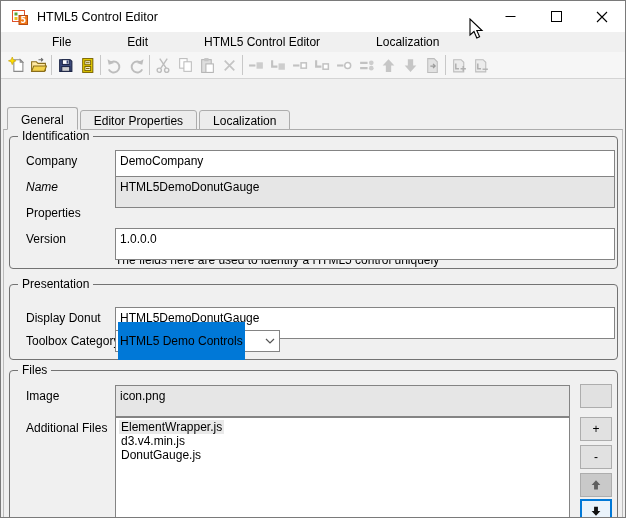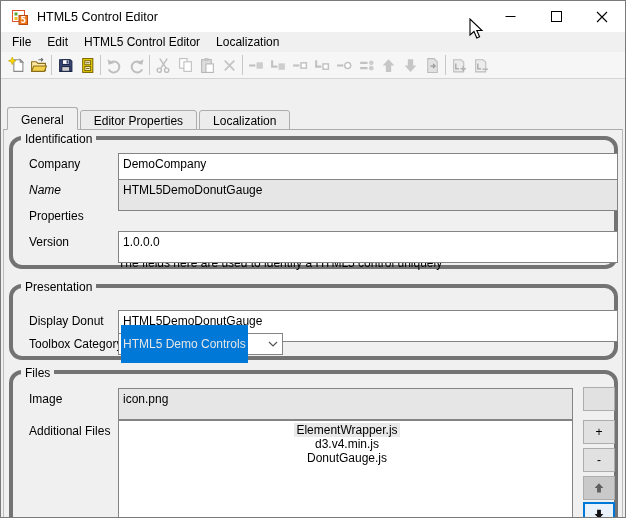--- a/index.html
+++ b/index.html
@@ -10,49 +10,49 @@
     overflow:hidden;
   }
   
   .titlebar{height:31px;background:#fff;display:flex;align-items:center;position:relative;}
   .app-icon{margin-left:11px;width:16px;height:16px;flex:0 0 auto;}
   .title-text{margin-left:9px;font-size:12.5px;}
   .caption-buttons{position:absolute;right:0;top:0;height:31px;display:flex;}
   .cap-btn{width:46px;height:31px;display:flex;align-items:center;justify-content:center;background:#fff;}
   
   .menubar{height:20px;background:#f0f0f0;display:flex;align-items:center;padding-left:3px;}
-  .menu-item{padding:2px 8px;cursor:default;}
+  .menu-item{padding:2px 8px;cursor:default;margin-left:40px;}
   
   .toolbar{height:26px;background:#f6f6f6;border-bottom:1px solid #d4d4d4;display:flex;align-items:center;padding-left:4px;}
   .tool-btn{width:22px;height:22px;display:flex;align-items:center;justify-content:center;flex:0 0 auto;}
   .tool-btn svg{width:17px;height:17px;}
   .tool-sep{width:1px;height:20px;background:#c8c8c8;margin:0 2px;flex:0 0 auto;}
   
   .tabstrip{height:22px;display:flex;align-items:flex-end;padding-left:6px;background:#f0f0f0;position:relative;z-index:2;margin-top:28px;}
   .tab{box-sizing:border-box;height:20px;padding:3px 13px 0;margin-right:2px;margin-bottom:-1px;
        background:#ececec;border:1px solid #acacac;border-radius:3px 3px 0 0;cursor:default;}
   .tab.active{height:23px;padding-top:5px;background:#f0f0f0;border-bottom:1px solid #f0f0f0;z-index:3;}
   .page{position:relative;margin:0 2px 2px;height:413px;border:1px solid #bcbcbc;border-top:1px solid #acacac;background:#f0f0f0;z-index:1;}
   
-  .group{position:absolute;left:5px;width:609px;border:4px solid #737373;border-radius:13px;box-sizing:border-box;}
+  .group{position:absolute;left:5px;width:609px;border:1px solid #737373;border-radius:4px;box-sizing:border-box;}
   .group-label{position:absolute;top:-8px;left:8px;background:#f0f0f0;padding:0 4px;}
   .field-label{position:absolute;left:16px;white-space:nowrap;}
   .textbox{position:absolute;left:105px;width:500px;height:32px;box-sizing:border-box;
            border:1px solid #848484;background:#fff;padding:3px 4px 0;white-space:nowrap;overflow:hidden;}
   .textbox.disabled{background:#e6e6e6;}
   .hint{position:absolute;left:105px;white-space:nowrap;}
   
   .combo{position:absolute;left:105px;width:165px;height:22px;box-sizing:border-box;border:1px solid #848484;
          background:#fff;display:flex;align-items:center;}
-  .combo .sel{margin-left:2px;padding:12px 2px;background:#0078d7;color:#e5e5e5;white-space:nowrap;}
+  .combo .sel{margin-left:2px;padding:12px 2px;background:#0078d7;color:#000000;white-space:nowrap;}
   .combo .chev{margin-left:auto;width:18px;display:flex;justify-content:center;}
   
   .listbox{position:absolute;left:105px;top:46px;width:455px;height:110px;box-sizing:border-box;
            border:1px solid #848484;background:#fff;padding:2px 0 0 3px;overflow:hidden;}
-  .list-item{line-height:14px;white-space:nowrap;text-align:center;}
+  .list-item{line-height:14px;white-space:nowrap;}
   .list-item .txt{padding:0 2px;}
   .list-item.selected .txt{background:#e9e9e9;}
   
   .side-btn{position:absolute;left:570px;width:32px;height:24px;box-sizing:border-box;
             border:1px solid #adadad;background:#e1e1e1;display:flex;align-items:center;justify-content:center;
             font-size:12px;line-height:1;}
   .side-btn.up-state{background:#c9c9c9;}
   .side-btn.focused{border:2px solid #0078d7;background:#eaf3fb;}
   .side-btn svg{width:14px;height:14px;}
   

